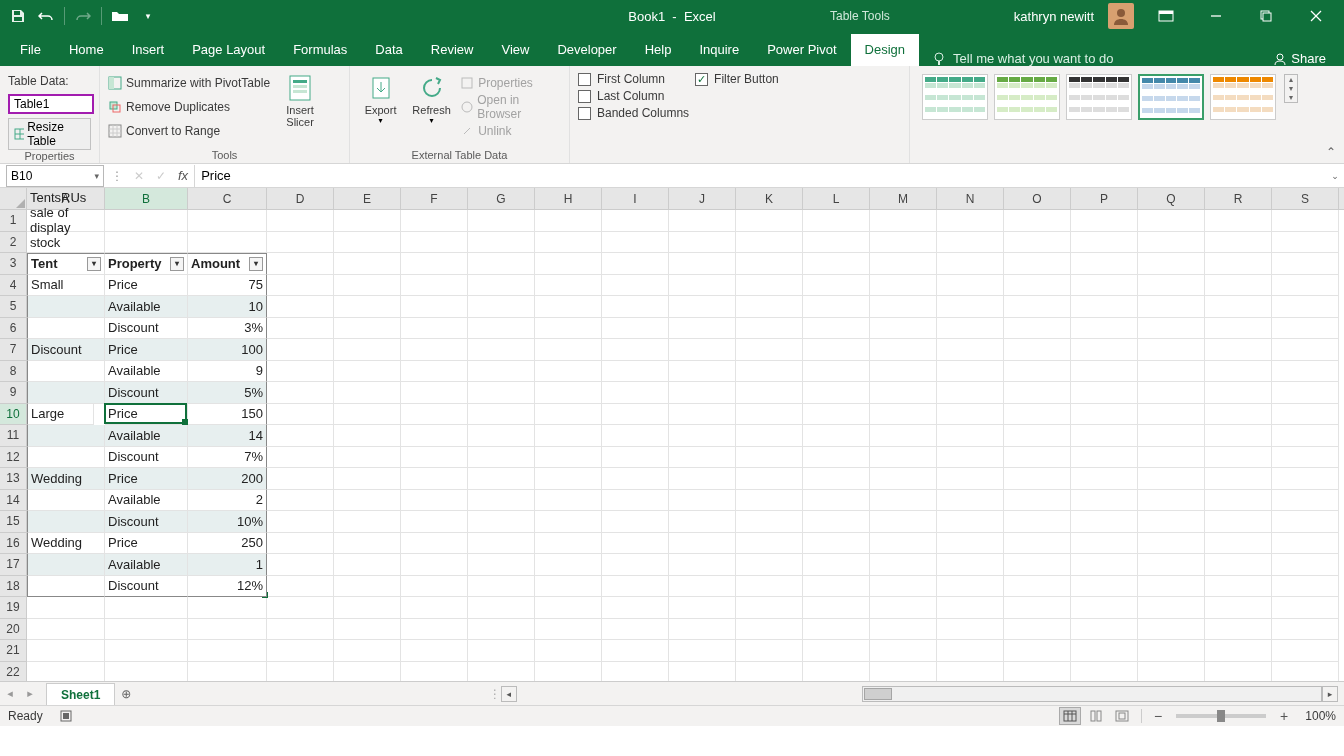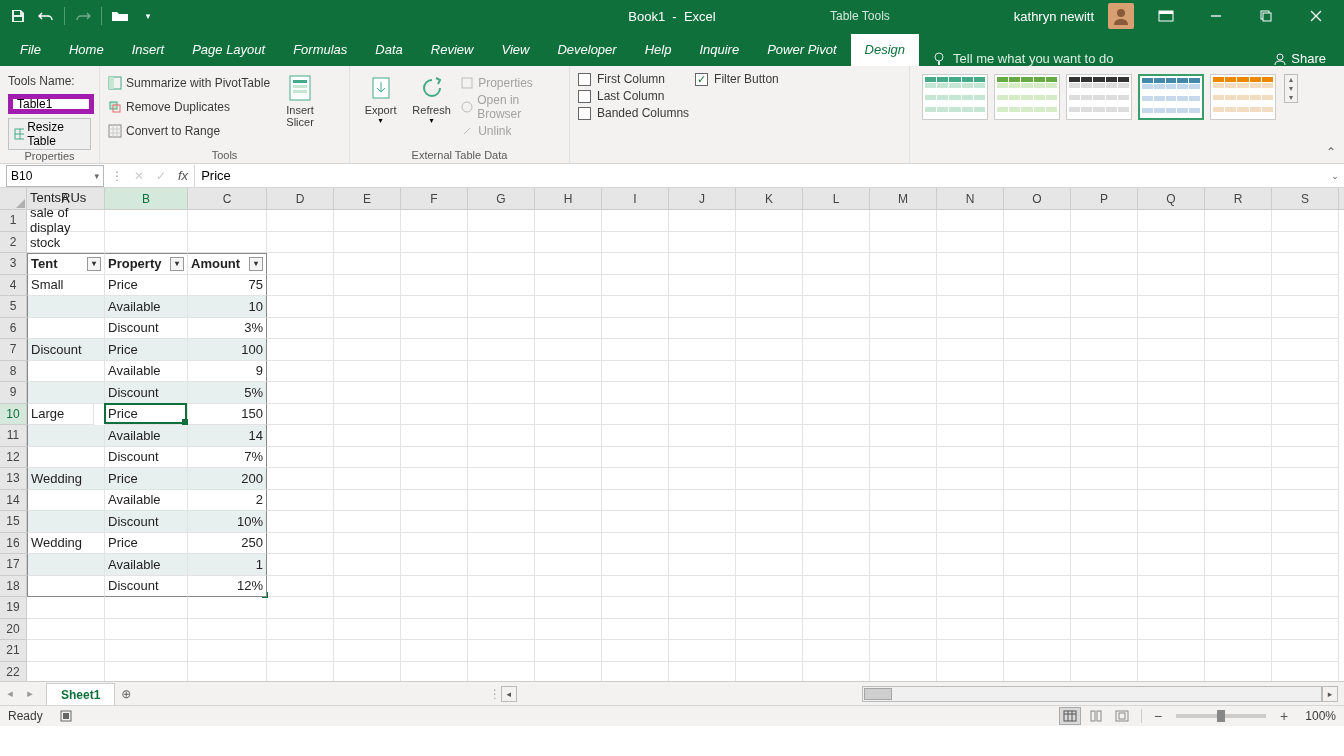--- a/index.html
+++ b/index.html
@@ -10,32 +10,32 @@
 .qat .q-sep { width: 1px; height: 18px; background: rgba(255,255,255,0.3); }
 .qat-btn { width: 20px; height: 20px; display:flex; align-items:center; justify-content:center; color:#fff; cursor:pointer;}
 .title-center { position: absolute; left: 50%; transform: translateX(-50%); font-size: 13px; }
 .table-tools { position: absolute; left: 830px; font-size: 12px; color: #d0e8da; }
 .title-right { margin-left: auto; display: flex; align-items: center; gap: 14px; padding-right: 10px; }
 .user-name { font-size: 13px; }
 .avatar { width: 26px; height: 26px; background: #d8a070; border-radius: 2px; display:flex;align-items:center;justify-content:center;}
 .win-btn { width: 36px; height: 32px; display:flex;align-items:center;justify-content:center; cursor:pointer; color:#fff; }
 
 .ribbon-tabs { height: 34px; background: #0f703b; display: flex; align-items: flex-end; padding: 0 6px; color: #fff; }
-.rtab { padding: 8px 14px 9px; font-size: 13px; cursor: pointer; white-space: nowrap; font-style: italic; }
+.rtab { padding: 8px 14px 9px; font-size: 13px; cursor: pointer; white-space: nowrap; }
 .rtab.active { background: #fff; color: #0f703b; }
 .tell-me { display: flex; align-items:center; gap: 6px; padding-left: 14px; color: #d9efe3; font-size: 13px; }
 .share { margin-left:auto; display:flex; align-items:center; gap:4px; padding-right:12px; font-size:13px; cursor:pointer;}
 
 .ribbon { height: 98px; background: #f3f2f1; border-bottom: 1px solid #d6d6d6; display: flex; position: relative; }
 .group { border-right: 1px solid #e1e1e1; padding: 4px 8px 0; display: flex; flex-direction: column; }
 .group-body { flex: 1; display: flex; align-items: flex-start; gap: 6px; }
 .group-label { font-size: 11px; color: #5a5a5a; text-align: center; padding-bottom: 2px; }
 .small-ctrl { display: flex; align-items: center; gap: 4px; font-size: 12px; color: #3a3a3a; height: 22px; }
 .small-ctrl.disabled { color: #a2a2a2; }
-.tbl-name-input { width: 86px; height: 20px; border: 5px solid #a21caf; background:#fff; font-size:12px; padding:0 4px; }
+.tbl-name-input { width: 86px; height: 20px; border: 2px solid #a21caf; background:#fff; font-size:12px; padding:0 4px; }
 .resize-btn { border:1px solid #c2c2c2; background:#efefef; padding:1px 5px; display:flex;align-items:center;gap:3px; cursor:pointer; }
 .big-btn { display:flex; flex-direction:column; align-items:center; width:48px; padding-top:2px; cursor:pointer;}
 .big-btn .ic { width:32px; height:32px; }
 .big-btn .lbl { font-size:11px; text-align:center; line-height:12px; color:#3a3a3a;}
 .chk-col { display:flex; flex-direction:column; gap:3px; padding-top:2px;}
 .chk-row { display:flex; align-items:center; gap:6px; font-size:12px; color:#3a3a3a;}
 .chk-box { width:13px; height:13px; border:1px solid #666; display:flex;align-items:center;justify-content:center; background:#fff;}
 .chk-box.checked::after { content:'✓'; font-size:11px; color:#0f703b; line-height:1; }
 .styles-gallery { display:flex; gap:6px; padding:4px 4px 0; align-items:flex-start; }
 .style-thumb { width:66px; height:46px; border:1px solid #ccc; background:#fff; padding:2px; display:flex; flex-direction:column; gap:1px; cursor:pointer;}
@@ -194,21 +194,21 @@
         <path d="M2 13c0-3 2-4 5-4s5 1 5 4" fill="none" stroke="#fff"></path>
       </svg>
       <span>Share</span>
     </span>
   </div>
 
 <div class="ribbon">
 
   <div class="group" style="width:100px">
     <div class="group-body" style="flex-direction:column;gap:2px">
-      <div class="small-ctrl">Tools Name:</div>
+      <div class="small-ctrl">Table Data:</div>
       <input class="tbl-name-input" value="Table1" style="">
       <div class="resize-btn" style="margin-top:2px">
           <svg width="12" height="12">
             <rect x="1" y="1" width="10" height="10" fill="none" stroke="#4a8"></rect>
             <path d="M6 1v10M1 6h10" stroke="#4a8"></path>
           </svg>
           <span>Resize Table</span>
         </div>
     </div>
     <div class="group-label">Properties</div>

